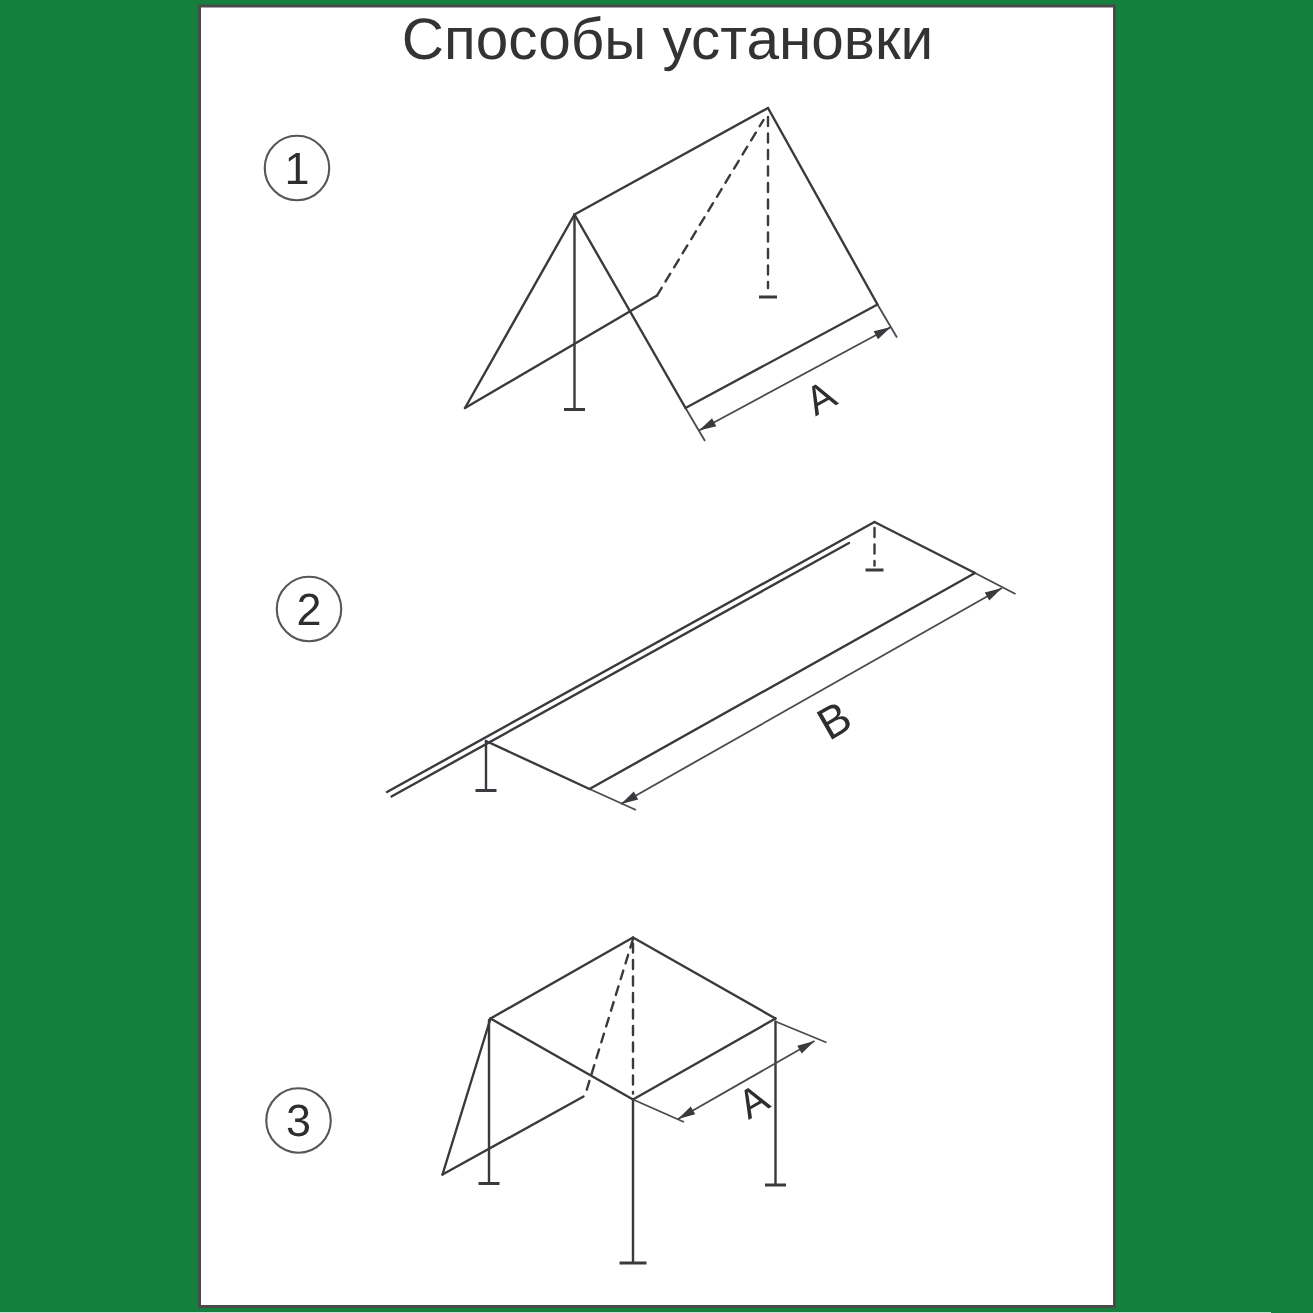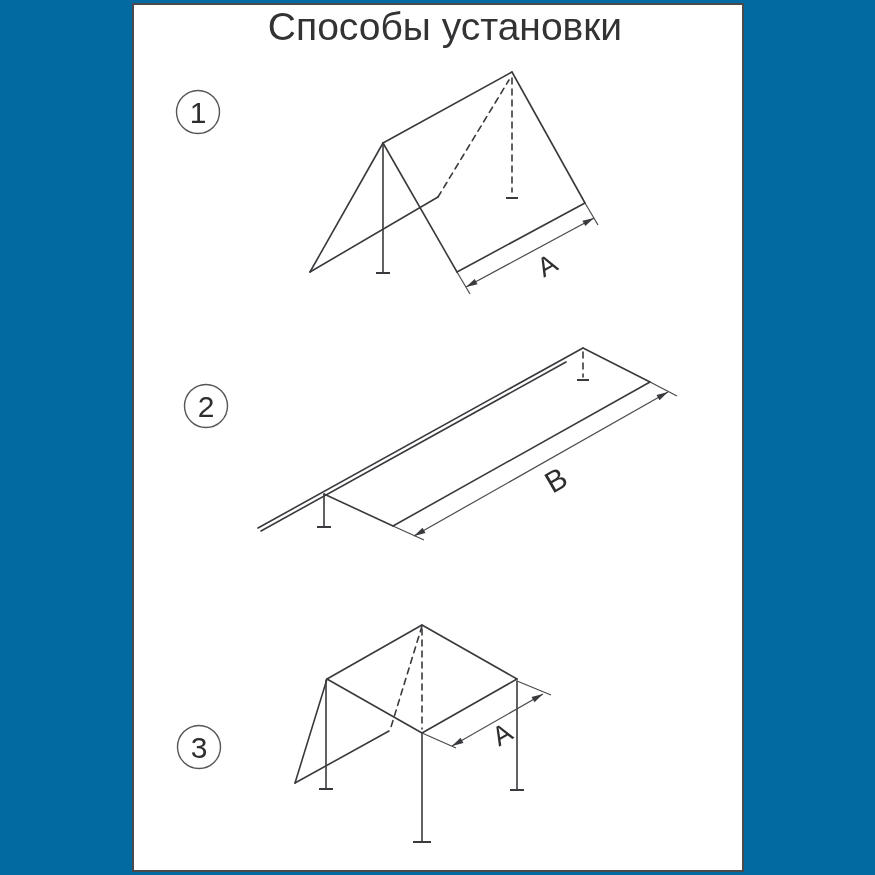--- a/index.html
+++ b/index.html
@@ -8,21 +8,21 @@
     background: #ffffff;
     width: 875px;
     height: 875px;
     overflow: hidden;
     font-family: "Liberation Sans", sans-serif;
   }
   #stage {
     position: relative;
     width: 875px;
     height: 875px;
-    background: #0369a1;
+    background: #15803d;
   }
   svg { display: block; }
   .drawline {
     stroke: #3a3a3e;
     stroke-width: 1.6;
     fill: none;
     stroke-linecap: round;
   }
   .dashed {
     stroke-dasharray: 6,5;

